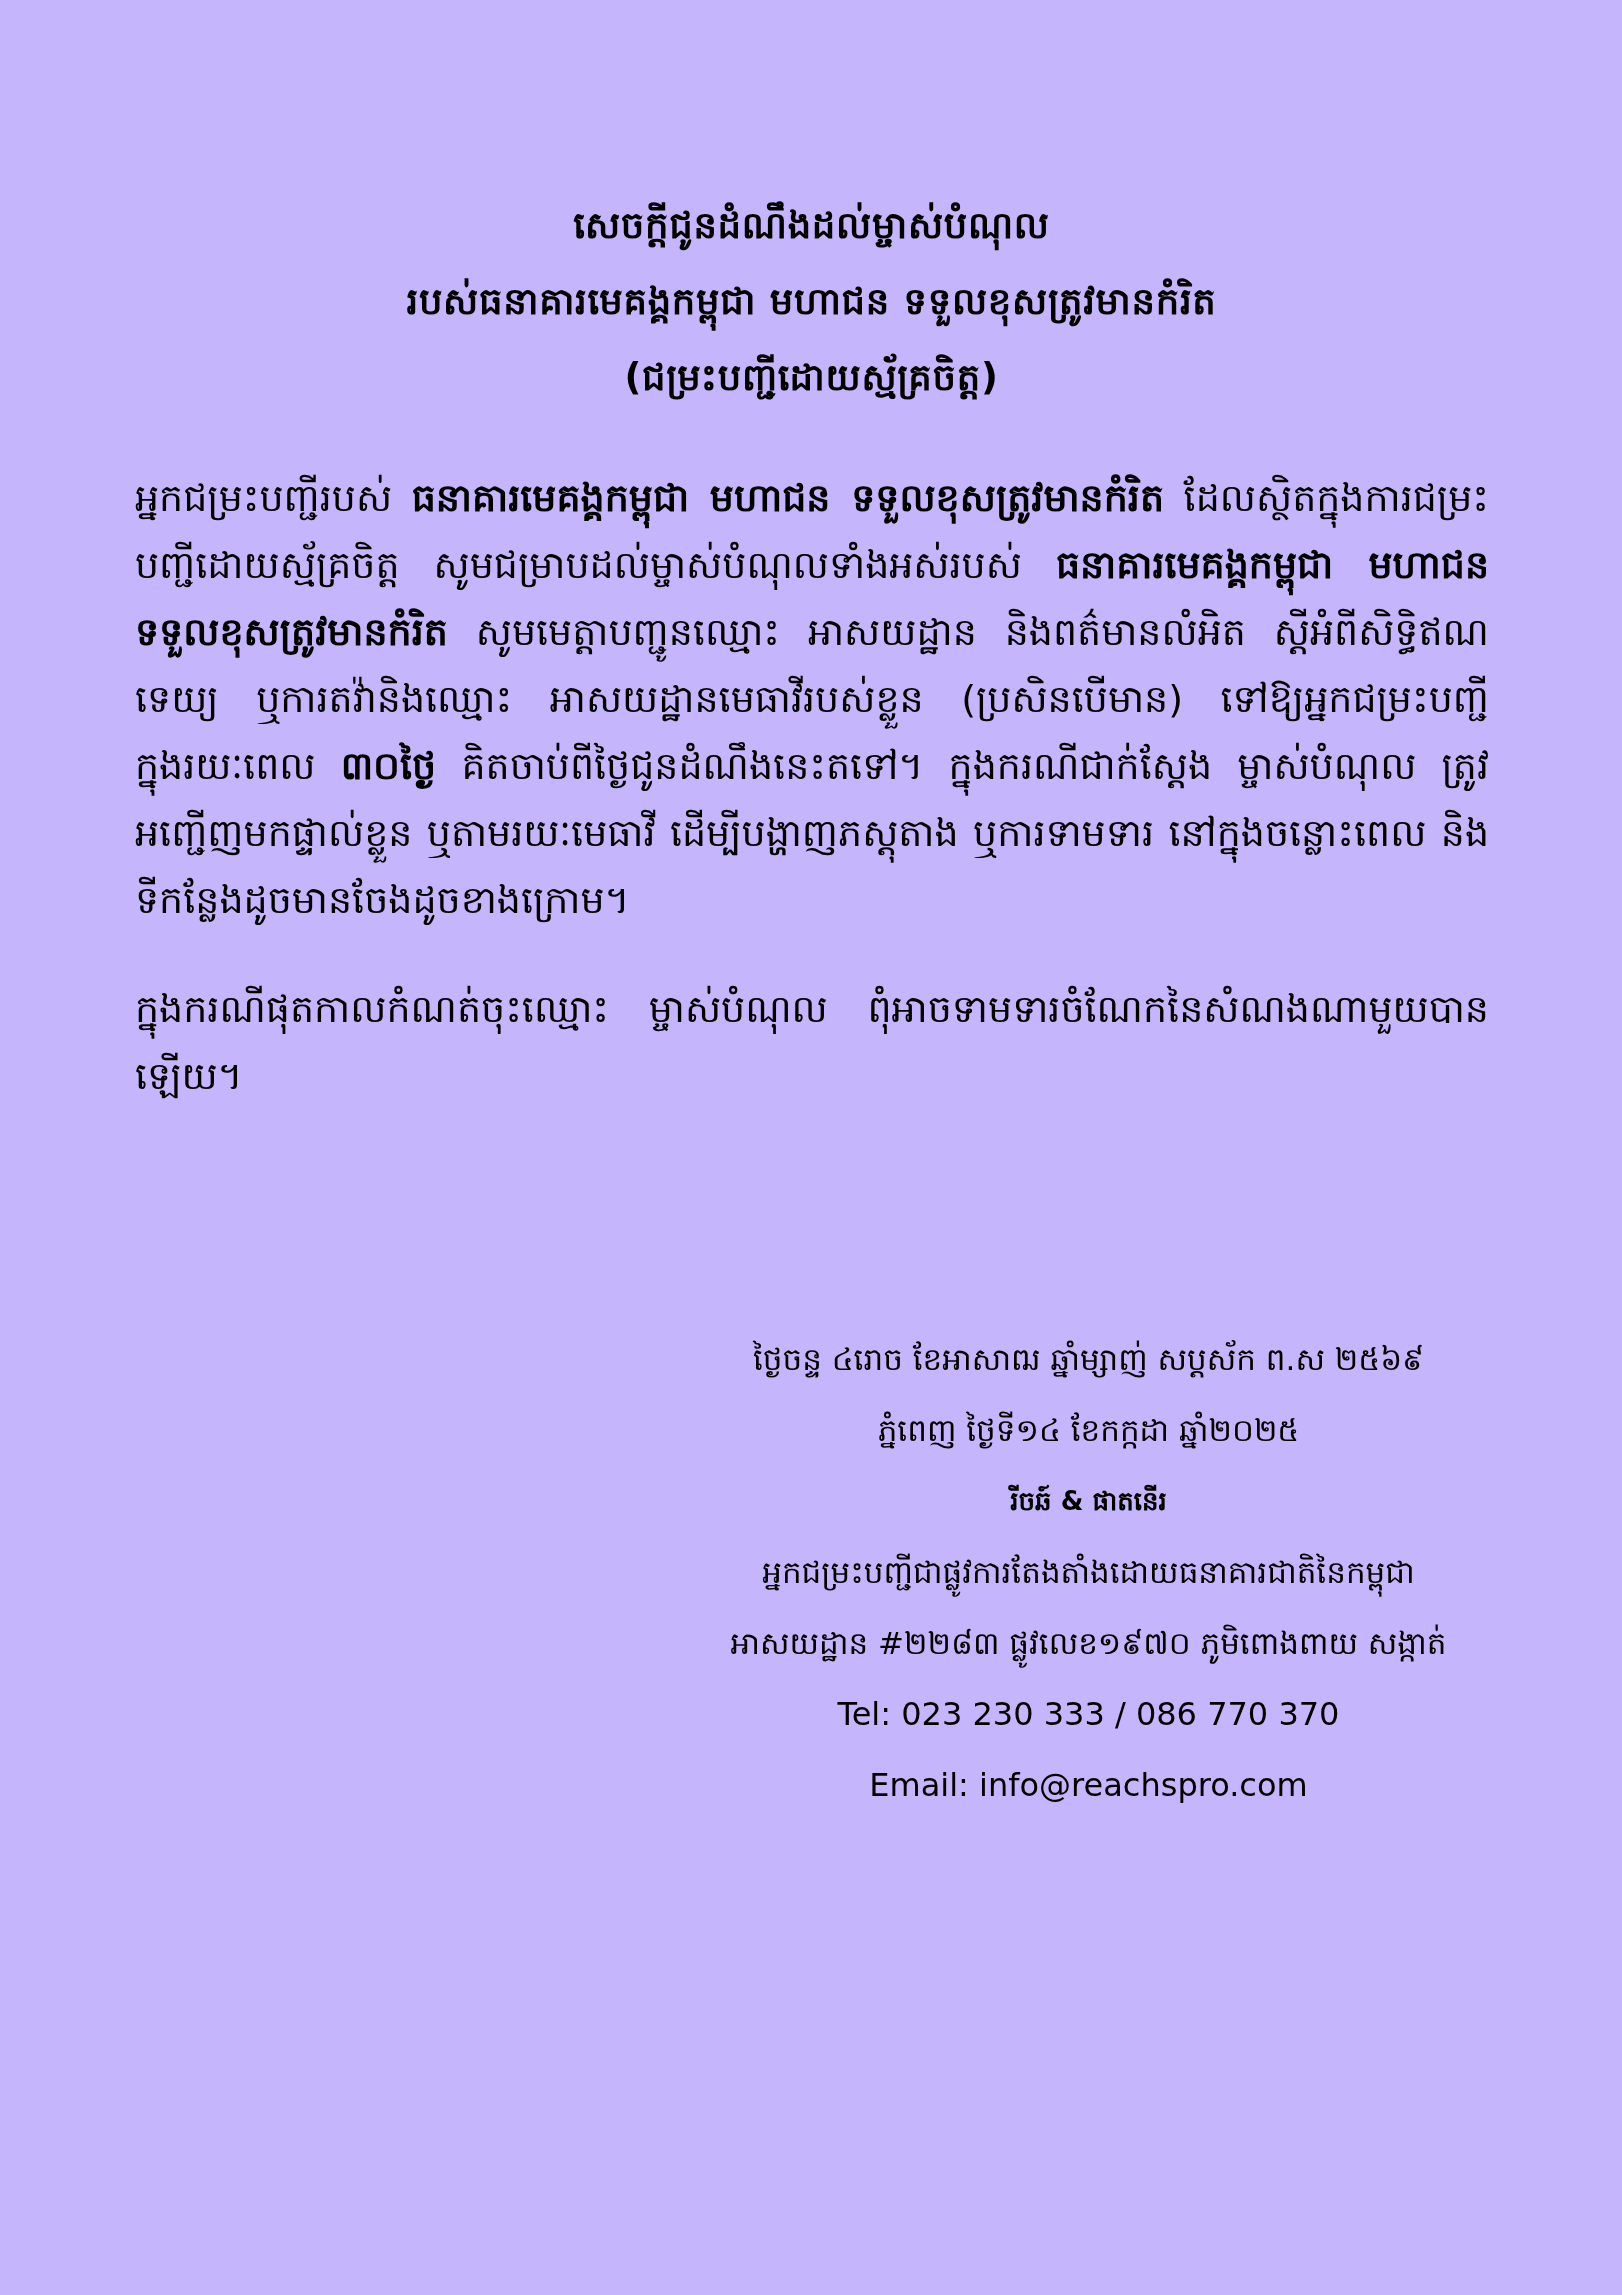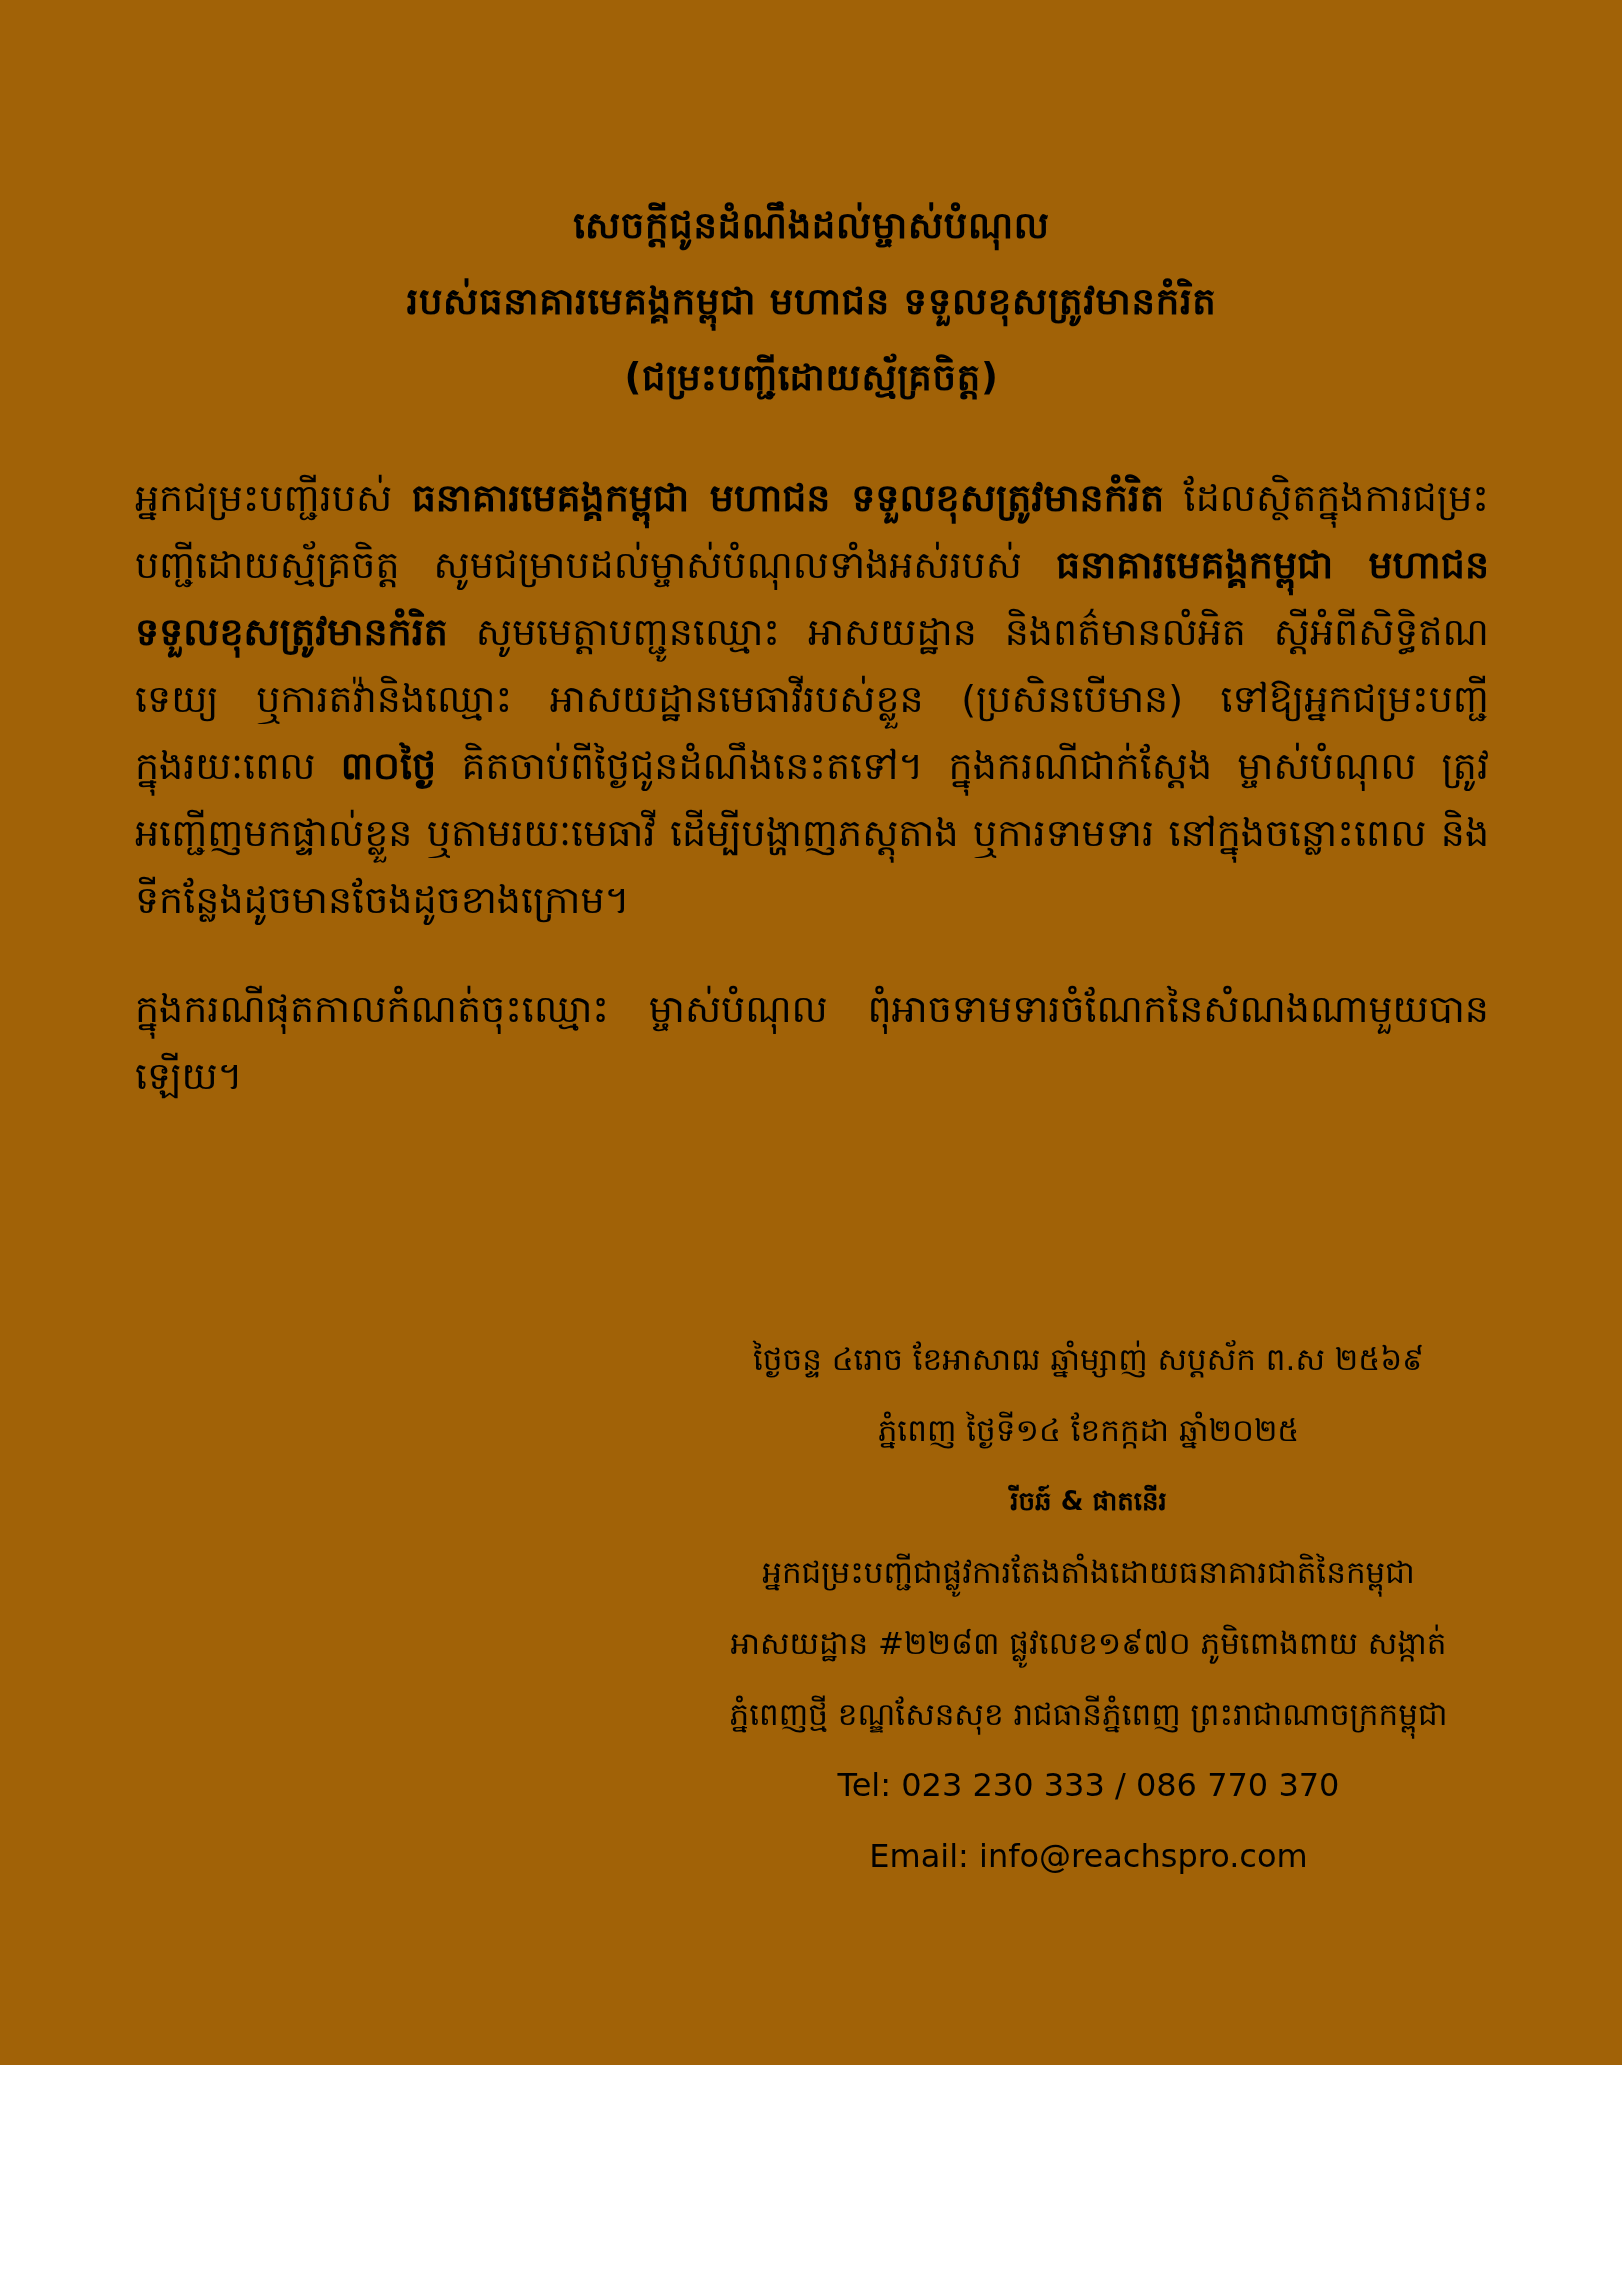--- a/index.html
+++ b/index.html
@@ -3,22 +3,22 @@
 <meta charset="utf-8">
 <style>
   html, body {
     margin: 0;
     padding: 0;
     background: #ffffff;
   }
   .page {
     position: relative;
     width: 1623px;
-    height: 2065px;
-    background: #a16207;
+    height: 2295px;
+    background: #c4b5fd;
     color: #000000;
     font-family: "DejaVu Sans", sans-serif;
     overflow: hidden;
   }
   
   .title-block {
     position: absolute;
     top: 188px;
     left: 0;
     width: 1623px;
@@ -82,19 +82,18 @@
     <p><span>អ្នកជម្រះបញ្ជីរបស់ </span><span class="bold-seg">ធនាគារមេគង្គកម្ពុជា មហាជន ទទួលខុសត្រូវមានកំរិត</span><span> ដែលស្ថិតក្នុងការជម្រះបញ្ជីដោយស្ម័គ្រចិត្ត សូមជម្រាបដល់ម្ចាស់បំណុលទាំងអស់របស់ </span><span class="bold-seg">ធនាគារមេគង្គកម្ពុជា មហាជន ទទួលខុសត្រូវមានកំរិត</span><span> សូមមេត្តាបញ្ជូនឈ្មោះ អាសយដ្ឋាន និងពត៌មានលំអិត ស្តីអំពីសិទ្ធិឥណទេយ្យ ឬការតវ៉ានិងឈ្មោះ អាសយដ្ឋានមេធាវីរបស់ខ្លួន (ប្រសិនបើមាន) ទៅឱ្យអ្នកជម្រះបញ្ជី ក្នុងរយៈពេល </span><span class="bold-seg">៣០ថ្ងៃ</span><span> គិតចាប់ពីថ្ងៃជូនដំណឹងនេះតទៅ។ ក្នុងករណីជាក់ស្តែង ម្ចាស់បំណុល ត្រូវអញ្ជើញមកផ្ទាល់ខ្លួន ឬតាមរយៈមេធាវី ដើម្បីបង្ហាញភស្តុតាង ឬការទាមទារ នៅក្នុងចន្លោះពេល និង ទីកន្លែងដូចមានចែងដូចខាងក្រោម។</span></p>
     <p><span>ក្នុងករណីផុតកាលកំណត់ចុះឈ្មោះ ម្ចាស់បំណុល ពុំអាចទាមទារចំណែកនៃសំណងណាមួយបានឡើយ។</span></p>
   </div>
 
   <div class="signature-block">
     <div class="sig-line">ថ្ងៃចន្ទ ៤រោច ខែអាសាឍ ឆ្នាំម្សាញ់ សប្ដស័ក ព.ស ២៥៦៩</div>
     <div class="sig-line">ភ្នំពេញ ថ្ងៃទី១៤ ខែកក្កដា ឆ្នាំ២០២៥</div>
     <div class="sig-line firm">រីចឆ៍ &amp; ផាតនើរ</div>
     <div class="sig-line">អ្នកជម្រះបញ្ជីជាផ្លូវការតែងតាំងដោយធនាគារជាតិនៃកម្ពុជា</div>
     <div class="sig-line">អាសយដ្ឋាន #២២៨៣ ផ្លូវលេខ១៩៧០ ភូមិពោងពាយ សង្កាត់</div>
-    <div class="sig-line">ភ្នំពេញថ្មី ខណ្ឌសែនសុខ រាជធានីភ្នំពេញ ព្រះរាជាណាចក្រកម្ពុជា</div>
     <div class="sig-line latin">Tel: 023 230 333 / 086 770 370</div>
     <div class="sig-line latin">Email: info@reachspro.com</div>
   </div>
 
 </div>
 
 
 </body></html>

